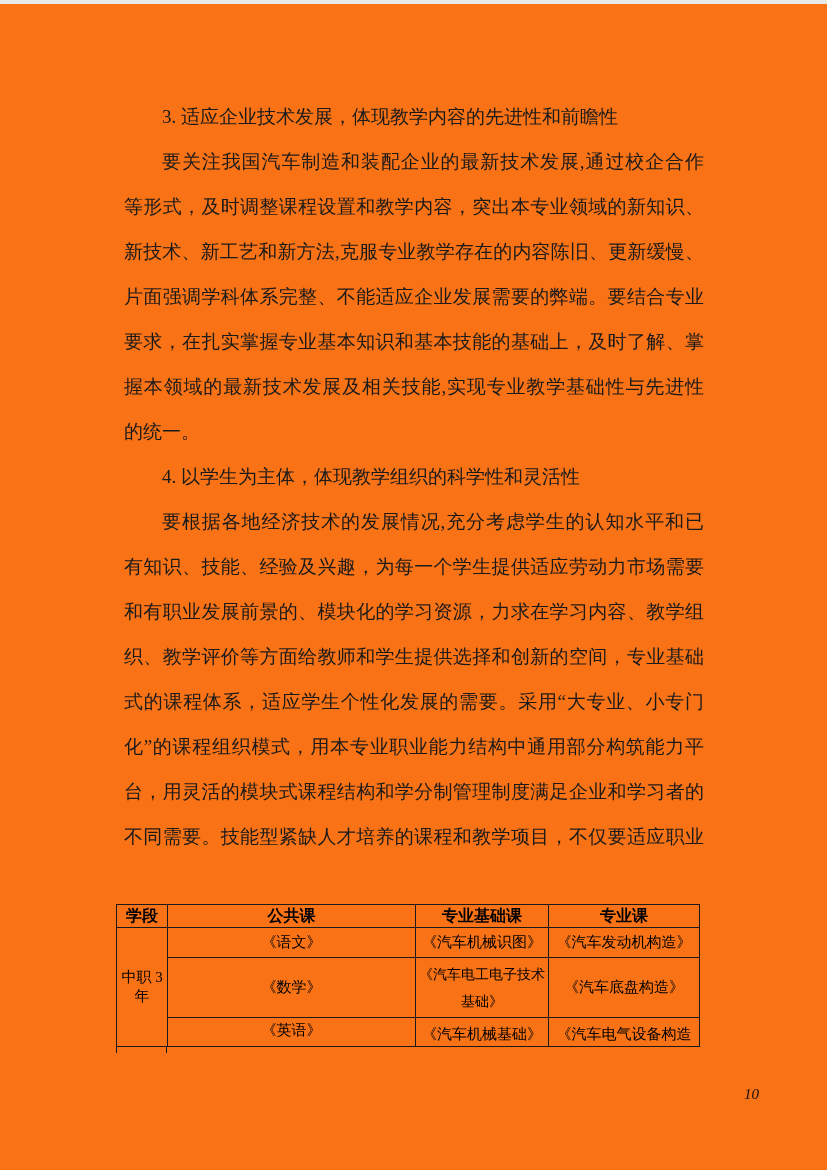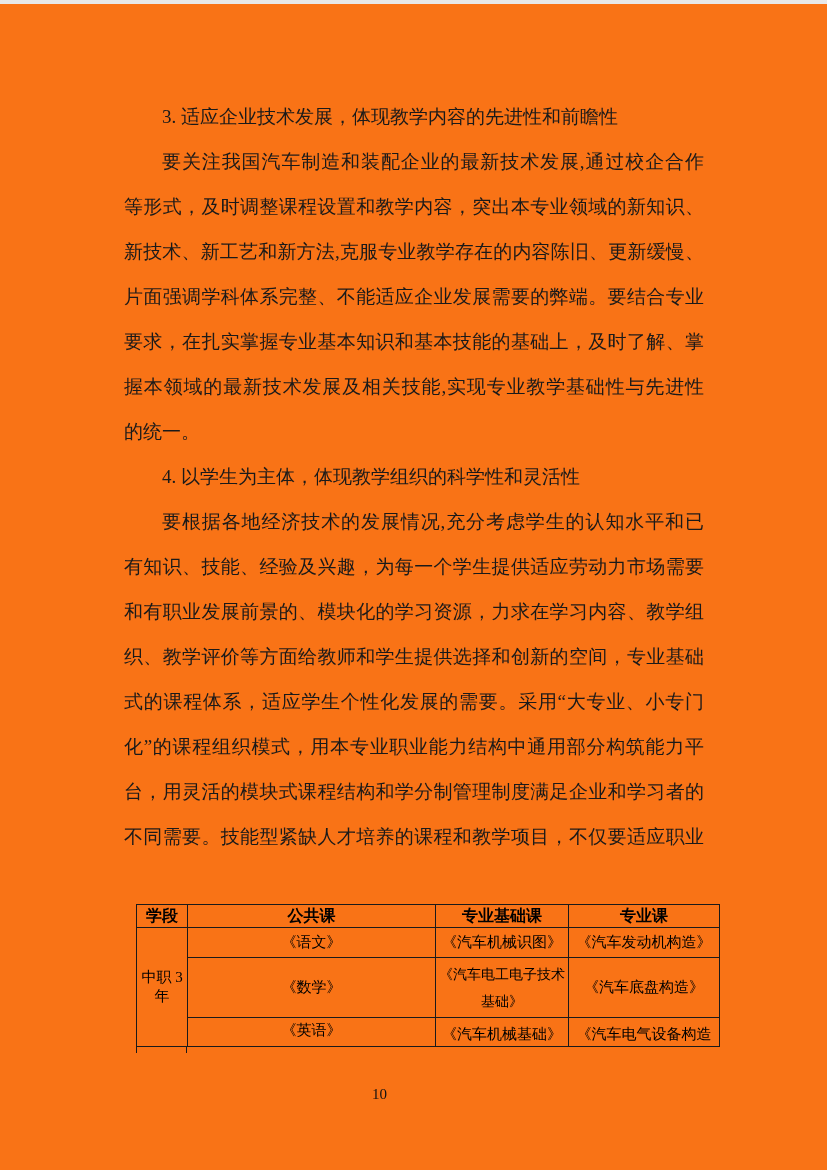--- a/index.html
+++ b/index.html
@@ -27,21 +27,21 @@
   .line.justify{
     text-align:justify;
     text-align-last:justify;
   }
   .line.indent{
     text-indent:38px;
   }
   
   .tablewrap{
     position:absolute;
-    left:136px;top:900px;width:583px;font-family:Liberation Serif, serif;
+    left:116px;top:900px;width:583px;font-family:Liberation Serif, serif;
   }
   table.course{
     width:100%;
     border-collapse:collapse;
     table-layout:fixed;
     font-size:15px;
     color:#000;
   }
   table.course th,
   table.course td{
@@ -79,23 +79,24 @@
     width:1px;height:6px;
     background:#1a1a1a;
     top:100%;
   }
   .stub.s-left{left:0;}
   .stub.s-right{left:50px;}
   
   .pagenum{
     position:absolute;
     left:0;top:1082px;width:759px;
-    text-align:center;
+    text-align:right;
     font-size:15px;
     color:#111;
+    font-style:italic;
   }
 </style>
 </head>
 <body>
 
 <div class="page">
 
   <div class="textblock">
     <div class="line indent">3. 适应企业技术发展，体现教学内容的先进性和前瞻性</div>
     <div class="line indent justify">要关注我国汽车制造和装配企业的最新技术发展,通过校企合作</div>

